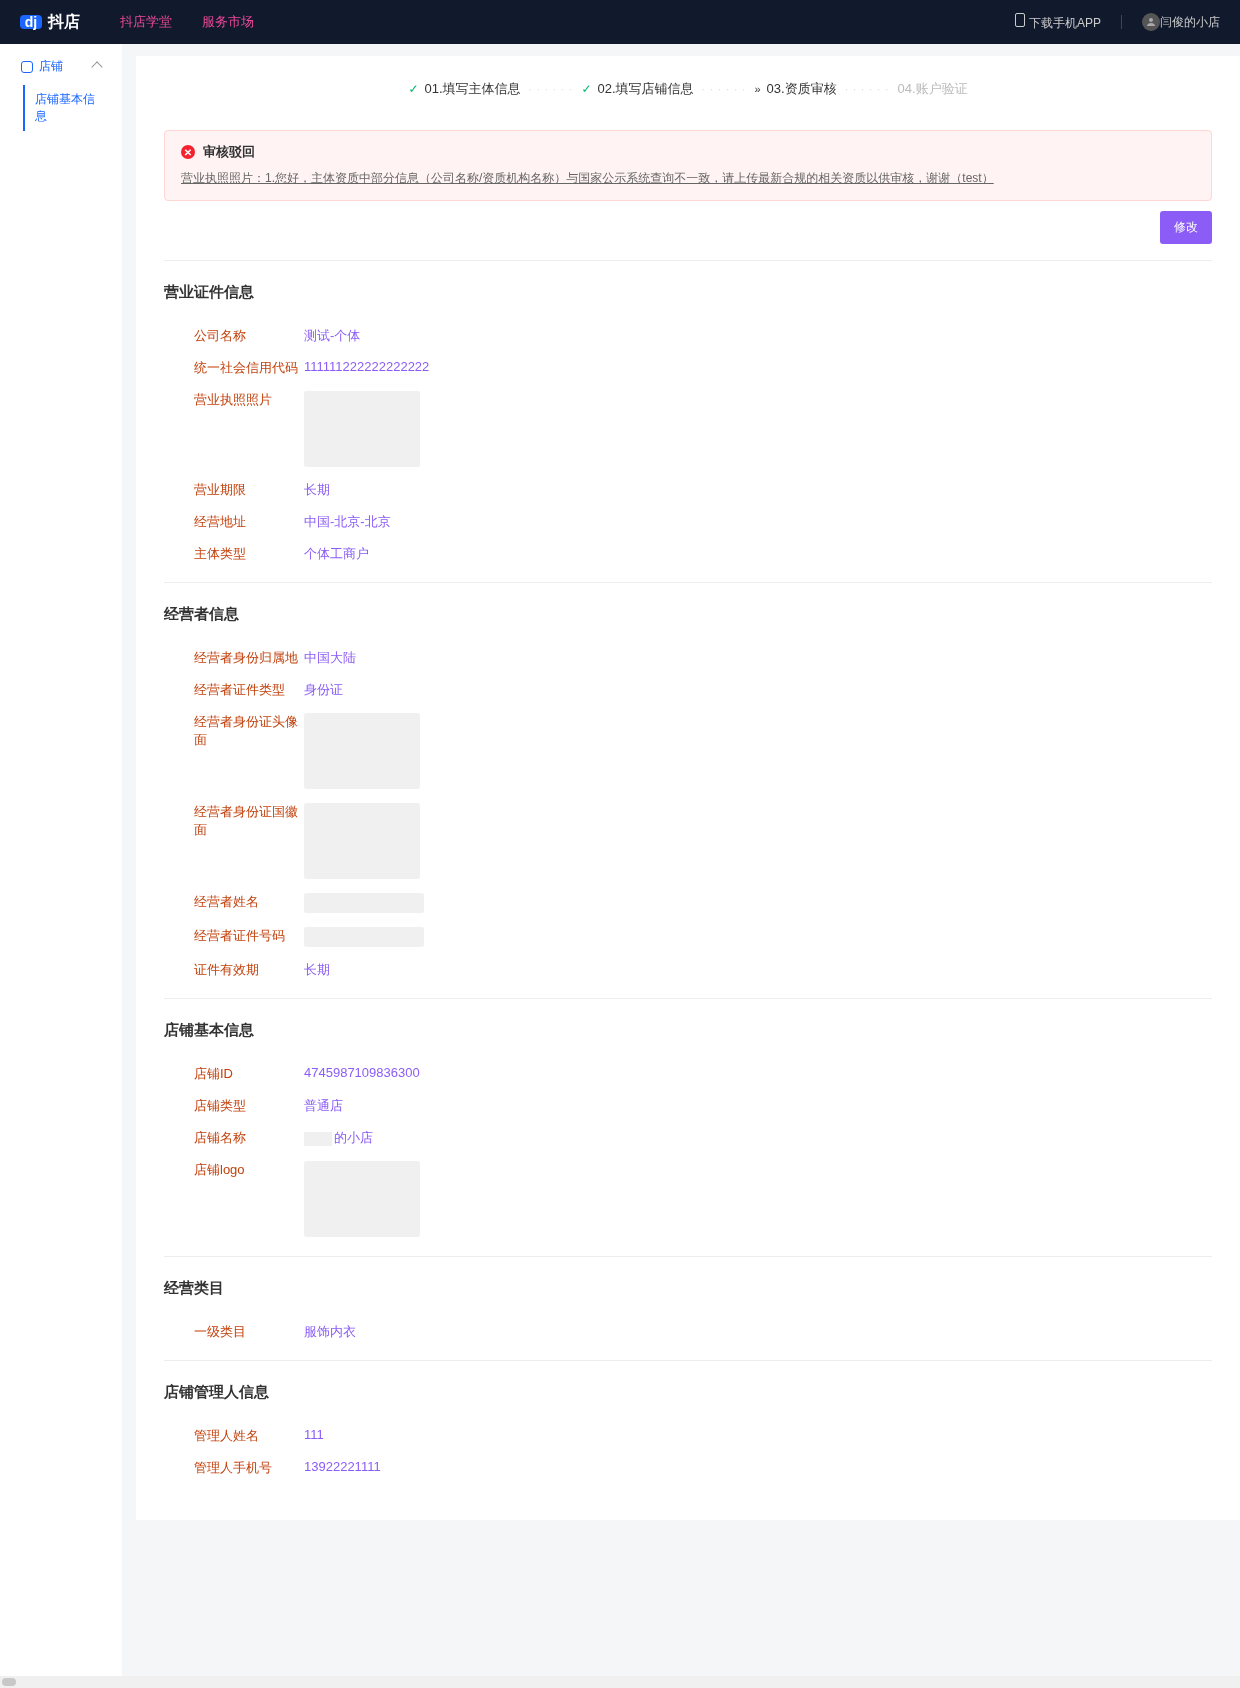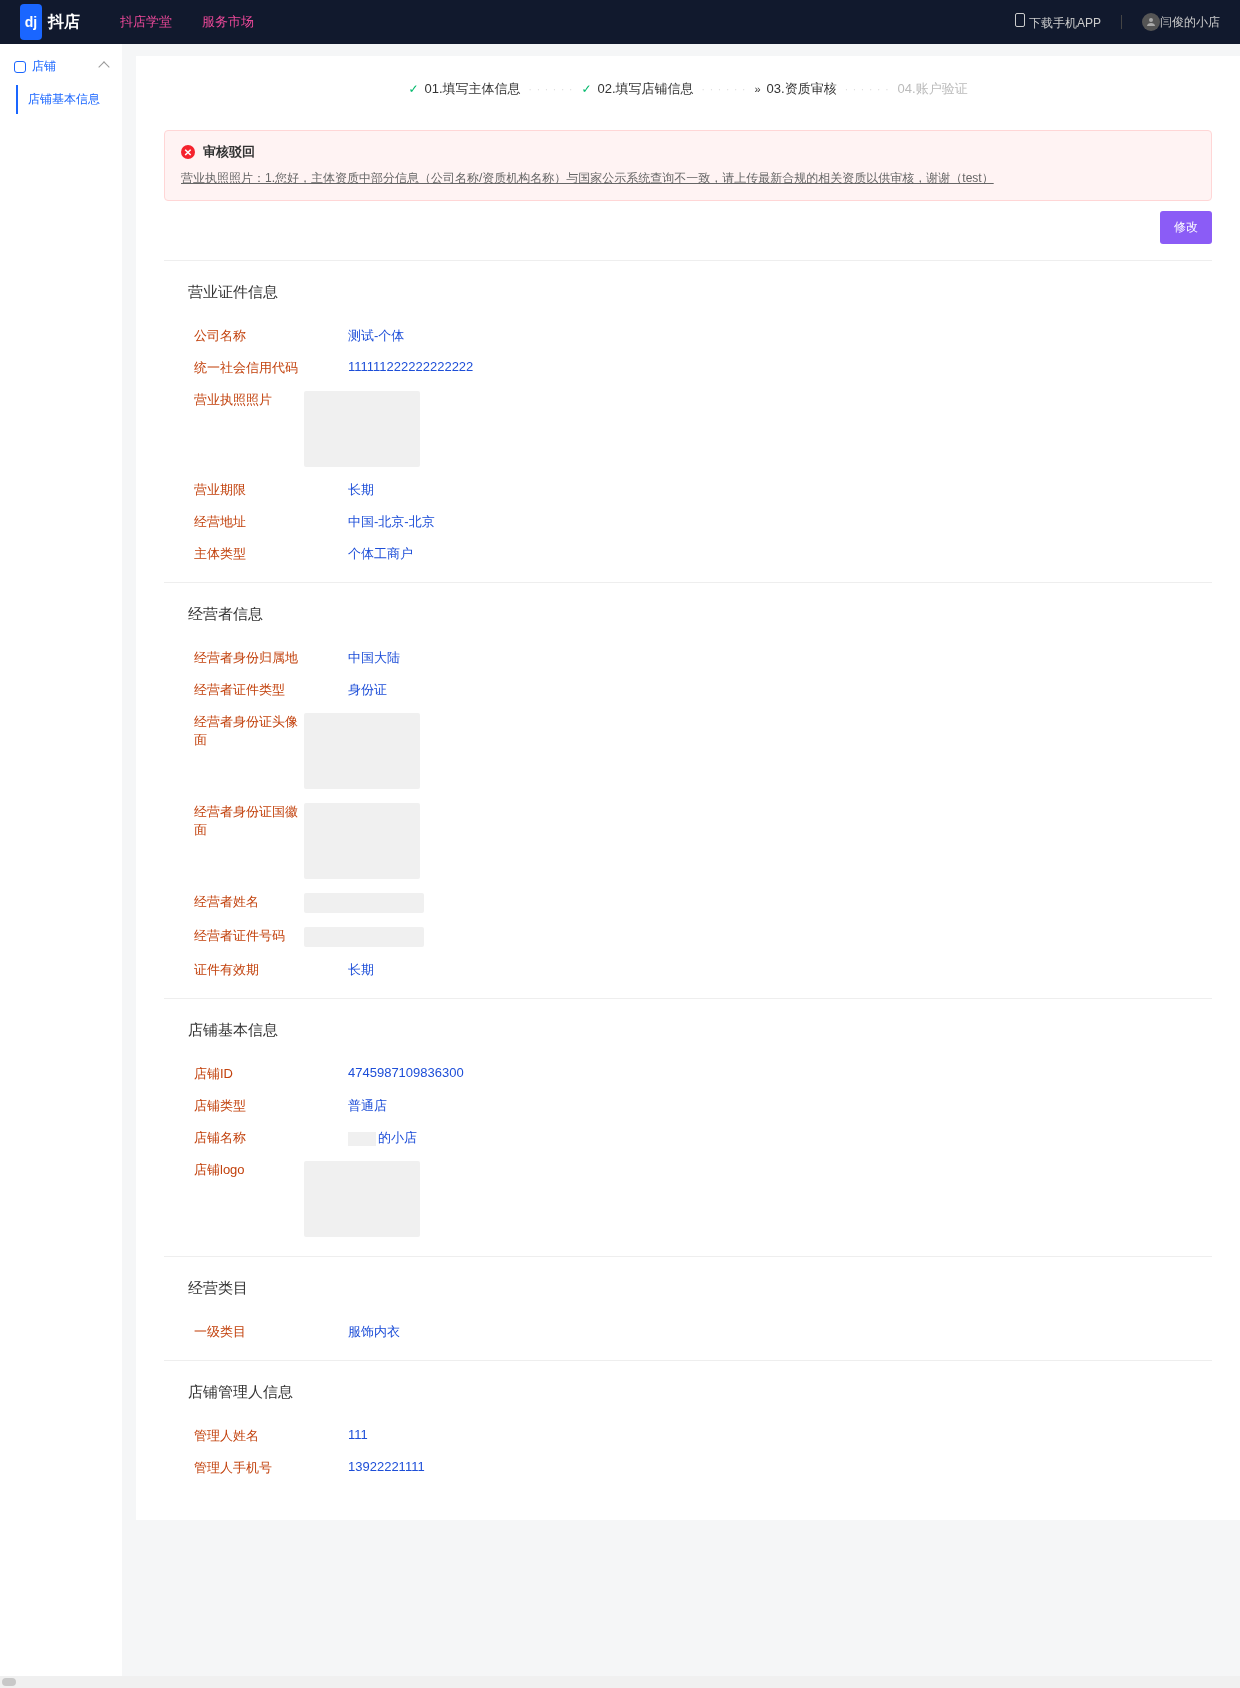--- a/index.html
+++ b/index.html
@@ -1,31 +1,31 @@
 <!DOCTYPE html>
 <html><head>
 <meta charset="utf-8">
 <style>
 * { margin: 0; padding: 0; box-sizing: border-box; }
 body { font-family: -apple-system, BlinkMacSystemFont, "PingFang SC", "Microsoft YaHei", sans-serif; background: #f5f6f7; font-size: 13px; color: #333; width: 1240px; height: 1688px; overflow: hidden; }
 
 .header { height: 44px; background: #11192d; display: flex; align-items: center; padding: 0 20px; color: #fff; }
 .logo-box { display: flex; align-items: center; gap: 6px; margin-right: 40px; }
-.logo-icon { width: 22px; height: 36px; background: #1a66ff; border-radius: 4px; display: flex; align-items: center; justify-content: center; color: #fff; font-weight: bold; font-size: 14px; }
+.logo-icon { width: 22px; height: 14px; background: #1a66ff; border-radius: 4px; display: flex; align-items: center; justify-content: center; color: #fff; font-weight: bold; font-size: 14px; }
 .logo-text { font-size: 16px; font-weight: 600; }
 .nav-links { display: flex; gap: 30px; font-size: 13px; }
 .nav-link { color: #ec4899; cursor: pointer; }
 .header-right { margin-left: auto; display: flex; align-items: center; gap: 20px; font-size: 12px; color: #ccc; padding-left: 12px; }
 .divider-v { width: 1px; height: 14px; background: #444; }
 .user-area { display: flex; align-items: center; }
 .avatar { width: 18px; height: 18px; border-radius: 50%; background: #555; display: flex; align-items: center; justify-content: center; }
 .phone-icon { width: 10px; height: 14px; border: 1px solid #ccc; border-radius: 2px; display: inline-block; margin-right: 4px; }
 
 .layout { display: flex; height: calc(100% - 44px); }
-.sidebar { width: 122px; background: #fff; padding: 8px 10px; }
+.sidebar { width: 122px; background: #fff; padding: 8px 17px; }
 .side-item { display: flex; align-items: center; justify-content: space-between; padding: 6px 4px; font-size: 12px; color: #1a66ff; cursor: pointer; }
 .side-icon { width: 12px; height: 12px; border: 1.5px solid #1a66ff; border-radius: 3px; margin-right: 6px; display: inline-block; }
 .side-item-left { display: flex; align-items: center; }
 .chevron { width: 8px; height: 8px; border-top: 1.5px solid #999; border-right: 1.5px solid #999; transform: rotate(-45deg); }
 .side-sub { padding: 6px 4px 6px 10px; font-size: 12px; color: #1a66ff; border-left: 2px solid #1a66ff; margin-left: 6px; margin-top: 4px; cursor: pointer; }
 
 .main { flex: 1; padding: 12px 0 12px 14px; overflow-y: auto; }
 .card { background: #fff; padding: 24px 0; }
 
 .steps { display: flex; justify-content: center; align-items: center; gap: 8px; padding: 0 20px 20px; font-size: 13px; }
@@ -43,24 +43,24 @@
 .alert { border: 1px solid #ffd6d6; background: #fff3f3; border-radius: 4px; padding: 12px 16px; margin: 12px 0 10px; }
 .alert-title { display: flex; align-items: center; gap: 8px; font-weight: 600; font-size: 13px; margin-bottom: 8px; }
 .alert-icon { width: 14px; height: 14px; border-radius: 50%; background: #f5222d; color: #fff; display: flex; align-items: center; justify-content: center; font-size: 10px; }
 .alert-body { font-size: 12px; color: #666; line-height: 1.6; text-decoration: underline; }
 
 .btn-row { display: flex; justify-content: flex-end; margin: 8px 0 16px; }
 .btn-primary { background: #8b5cf6; color: #fff; border: none; padding: 8px 14px; border-radius: 3px; font-size: 12px; cursor: pointer; }
 
 .section { border-top: 1px solid #eee; padding: 22px 0 12px; }
 .section:first-of-type { border-top: none; padding-top: 6px; }
-.section-title { font-size: 15px; font-weight: 400; color: #333; margin-bottom: 18px; margin-left: 24px; }
+.section-title { font-size: 15px; font-weight: 700; color: #333; margin-bottom: 18px; }
 .row { display: flex; align-items: flex-start; padding: 7px 0; font-size: 13px; }
 .label { width: 140px; text-align: left; color: #c2410c; padding-left: 30px; }
-.value { color: #1d4ed8; margin-left: 44px; }
+.value { color: #8b5cf6; }
 .img-placeholder { width: 116px; height: 76px; background: #f0f0f0; border-radius: 2px; }
 .text-placeholder { width: 120px; height: 20px; background: #f0f0f0; border-radius: 2px; }
 .inline-mask { display: inline-block; width: 28px; height: 14px; background: #f0f0f0; vertical-align: middle; margin-right: 2px; }
 
 .scrollbar-bottom { position: fixed; bottom: 0; left: 0; right: 0; height: 12px; background: #f0f0f0; }
 .scrollbar-thumb-left { position: absolute; left: 2px; top: 2px; width: 14px; height: 8px; background: #c8c8c8; border-radius: 4px; }
 </style>
 </head>
 <body>
 

